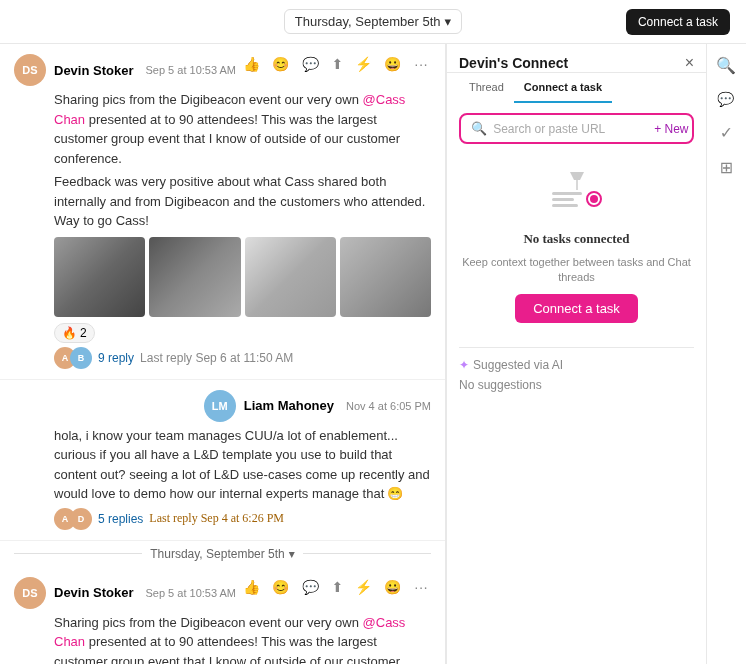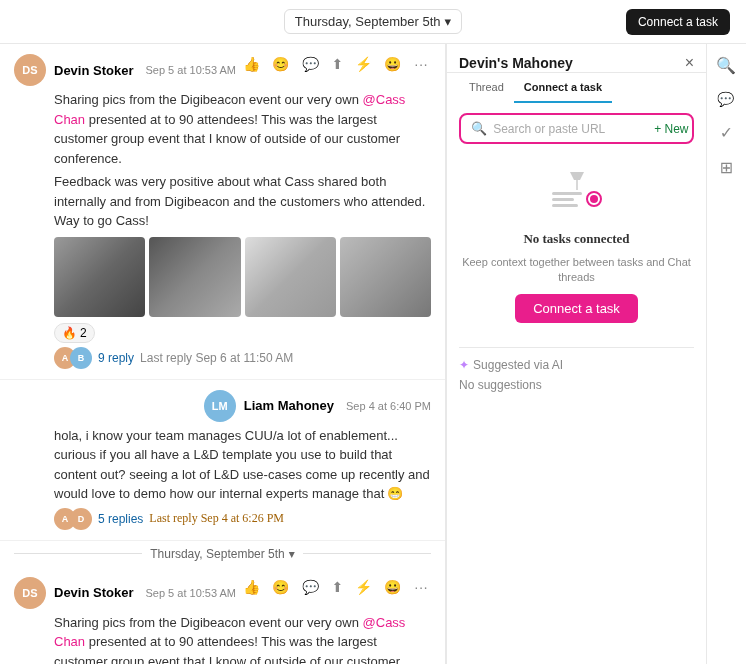--- a/index.html
+++ b/index.html
@@ -293,21 +293,21 @@
       flex: 1;
       font-size: 12px;
       color: #333;
     }
     .search-task-box input::placeholder { color: #aaa; }
     .new-btn {
       display: flex;
       align-items: center;
       gap: 3px;
       font-size: 12px;
-      color: #15803d;
+      color: #a21caf;
       cursor: pointer;
       white-space: nowrap;
       text-align: right;
     }
 
     
     .no-tasks-section {
       display: flex;
       flex-direction: column;
       align-items: center;
@@ -441,21 +441,21 @@
         <span>9 reply</span>
         <span style="color:#888;">Last reply Sep 6 at 11:50 AM</span>
       </div>
     </div>
 
     <div class="message-block">
       <div style="display:flex; justify-content:flex-end; align-items:flex-start;">
         <div class="message-header">
           <div class="avatar liam">LM</div>
           <span class="sender-name">Liam Mahoney</span>
-          <span class="timestamp">Sep 4 at 6:40 PM</span>
+          <span class="timestamp">Nov 4 at 6:05 PM</span>
         </div>
       </div>
       <div class="message-text">
         hola, i know your team manages CUU/a lot of enablement... curious if you all have a L&amp;D template you use to build that content out? seeing a lot of L&amp;D use-cases come up recently and would love to demo how our internal experts manage that 😁
       </div>
       <div class="reply-info">
         <div class="avatars-row">
           <div class="avatar sm">A</div>
           <div class="avatar sm devin2">D</div>
         </div>
@@ -493,21 +493,21 @@
       <div class="message-text">
         Sharing pics from the Digibeacon event our very own <span class="mention">@Cass Chan</span> presented at to 90 attendees!  This was the largest customer group event that I know of outside of our customer conference.
       </div>
 
     </div>
 
   </div>
 
   <div class="thread-panel">
     <div class="thread-header">
-      <span class="thread-title">Devin's Mahoney</span>
+      <span class="thread-title">Devin's Connect</span>
       <button class="thread-close">×</button>
     </div>
     <div class="thread-tabs">
       <div class="thread-tab">
         <span>Thread</span>
       </div>
       <div class="thread-tab active">
         <span>Connect a task</span>
       </div>
     </div>

